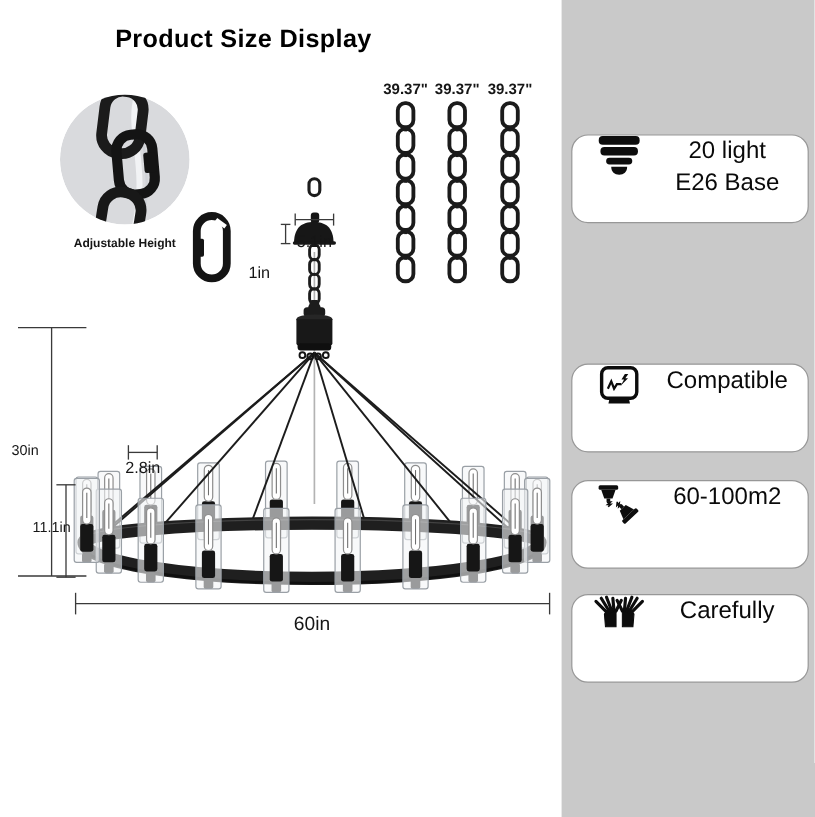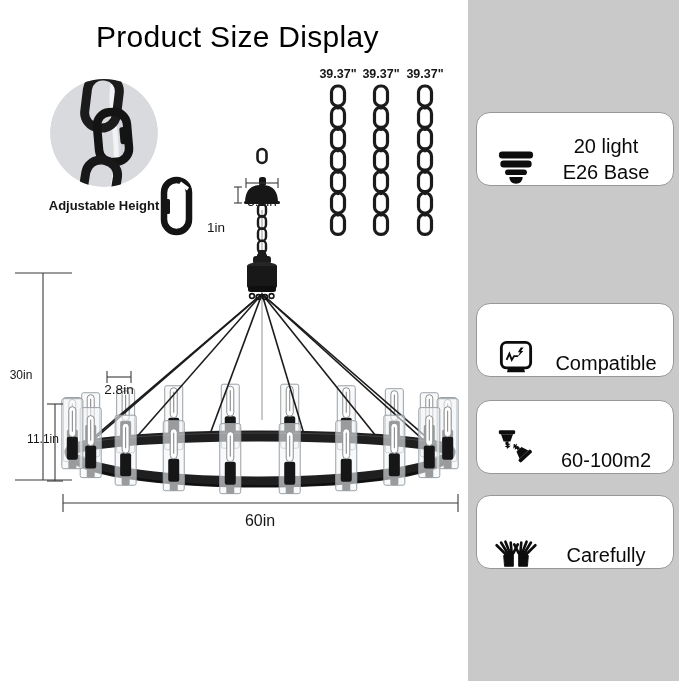--- a/index.html
+++ b/index.html
@@ -1,29 +1,29 @@
 <!DOCTYPE html>
 <html><head>
 <meta charset="utf-8">
 <style>
   html,body{margin:0;padding:0;background:#fff;}
   .stage{position:relative;width:679px;height:681px;background:#ffffff;overflow:hidden;
          font-family:"Liberation Sans", sans-serif;color:#111;}
   .lbl{position:absolute;color:#161616;white-space:nowrap;line-height:1;}
   .c{transform:translateX(-50%);}
-  .title{font-size:30px;font-weight:400;letter-spacing:.3px;color:#000;}
+  .title{font-size:21px;font-weight:700;letter-spacing:.3px;color:#000;}
   .chainlbl{font-size:12.5px;font-weight:600;}
-  .adj{font-size:13px;font-weight:700;}
+  .adj{font-size:10px;font-weight:700;}
   .dim-s{font-size:13.5px;margin-top:32px;}
   .dim-m{font-size:12px;}
   .dim-l{font-size:16px;}
   #scene{position:absolute;left:0;top:0;}
   .panel{position:absolute;left:468px;top:0;width:211px;height:681px;background:#c9c9c9;}
   .card{position:absolute;left:8px;width:196px;height:72px;background:#fff;
-        border:1px solid #979797;border-radius:14px;display:flex;align-items:flex-end;}
+        border:1px solid #979797;border-radius:14px;display:flex;align-items:flex-start;}
   .card .ic{width:58px;margin-left:10px;display:flex;align-items:center;justify-content:center;flex:none;}
   .card .tx{flex:1;text-align:center;font-size:20px;line-height:26px;color:#0a0a0a;margin-right:6px;}
 </style>
 </head>
 <body>
 
 <div class="stage">
 
   <svg id="scene" width="679" height="681" viewBox="0 0 679 681">
     <defs>

